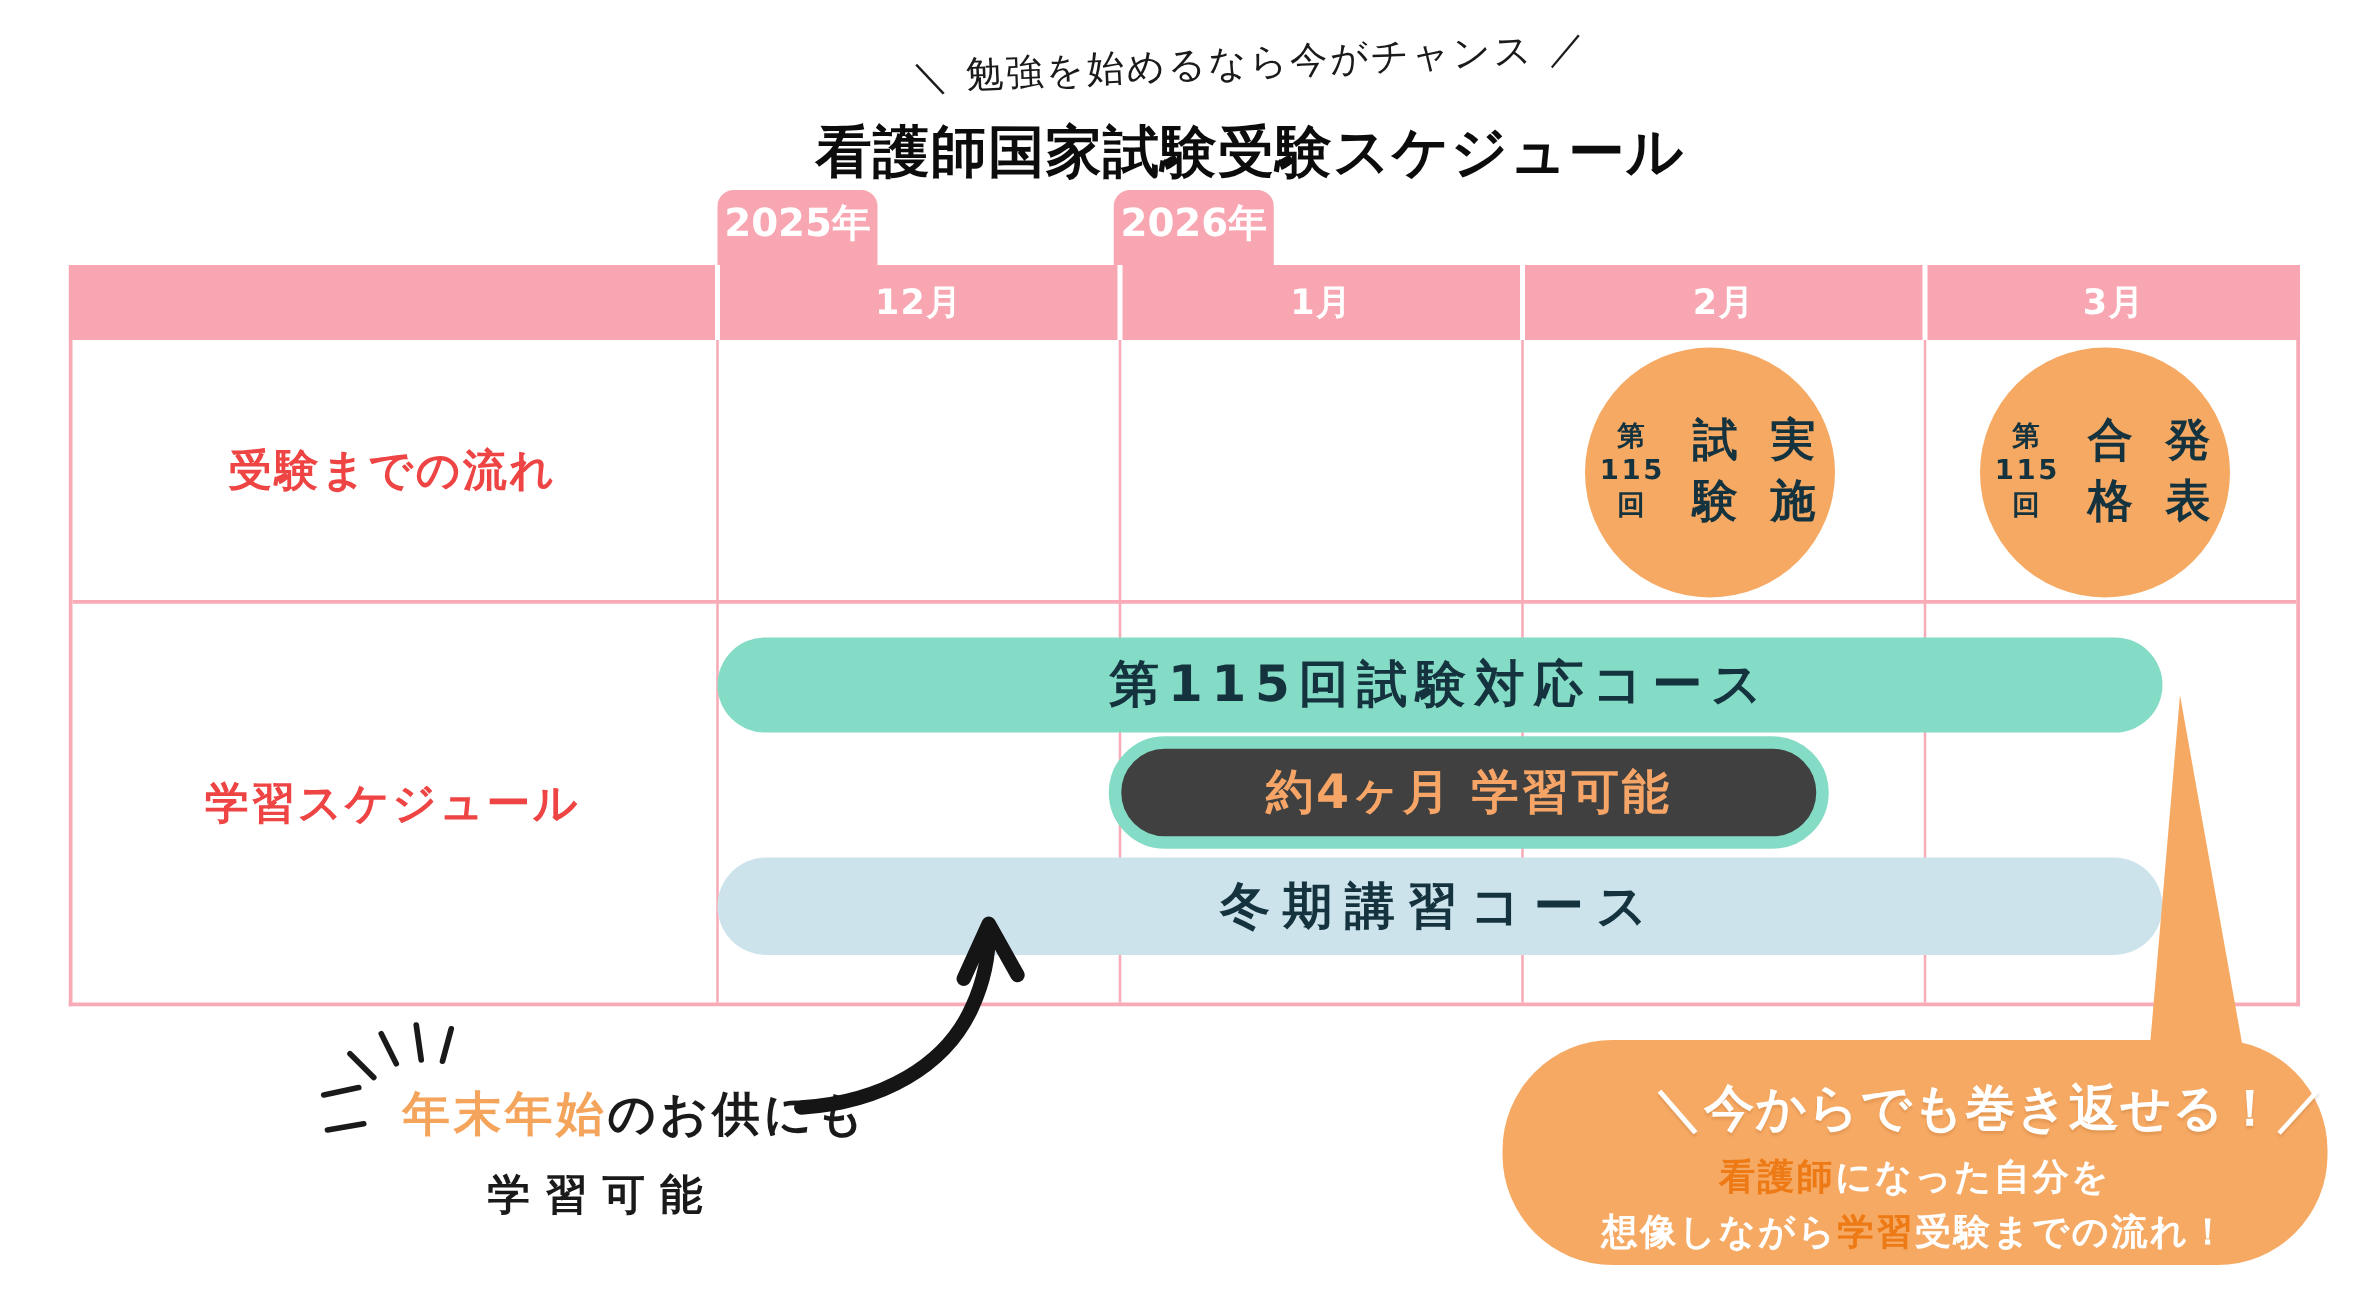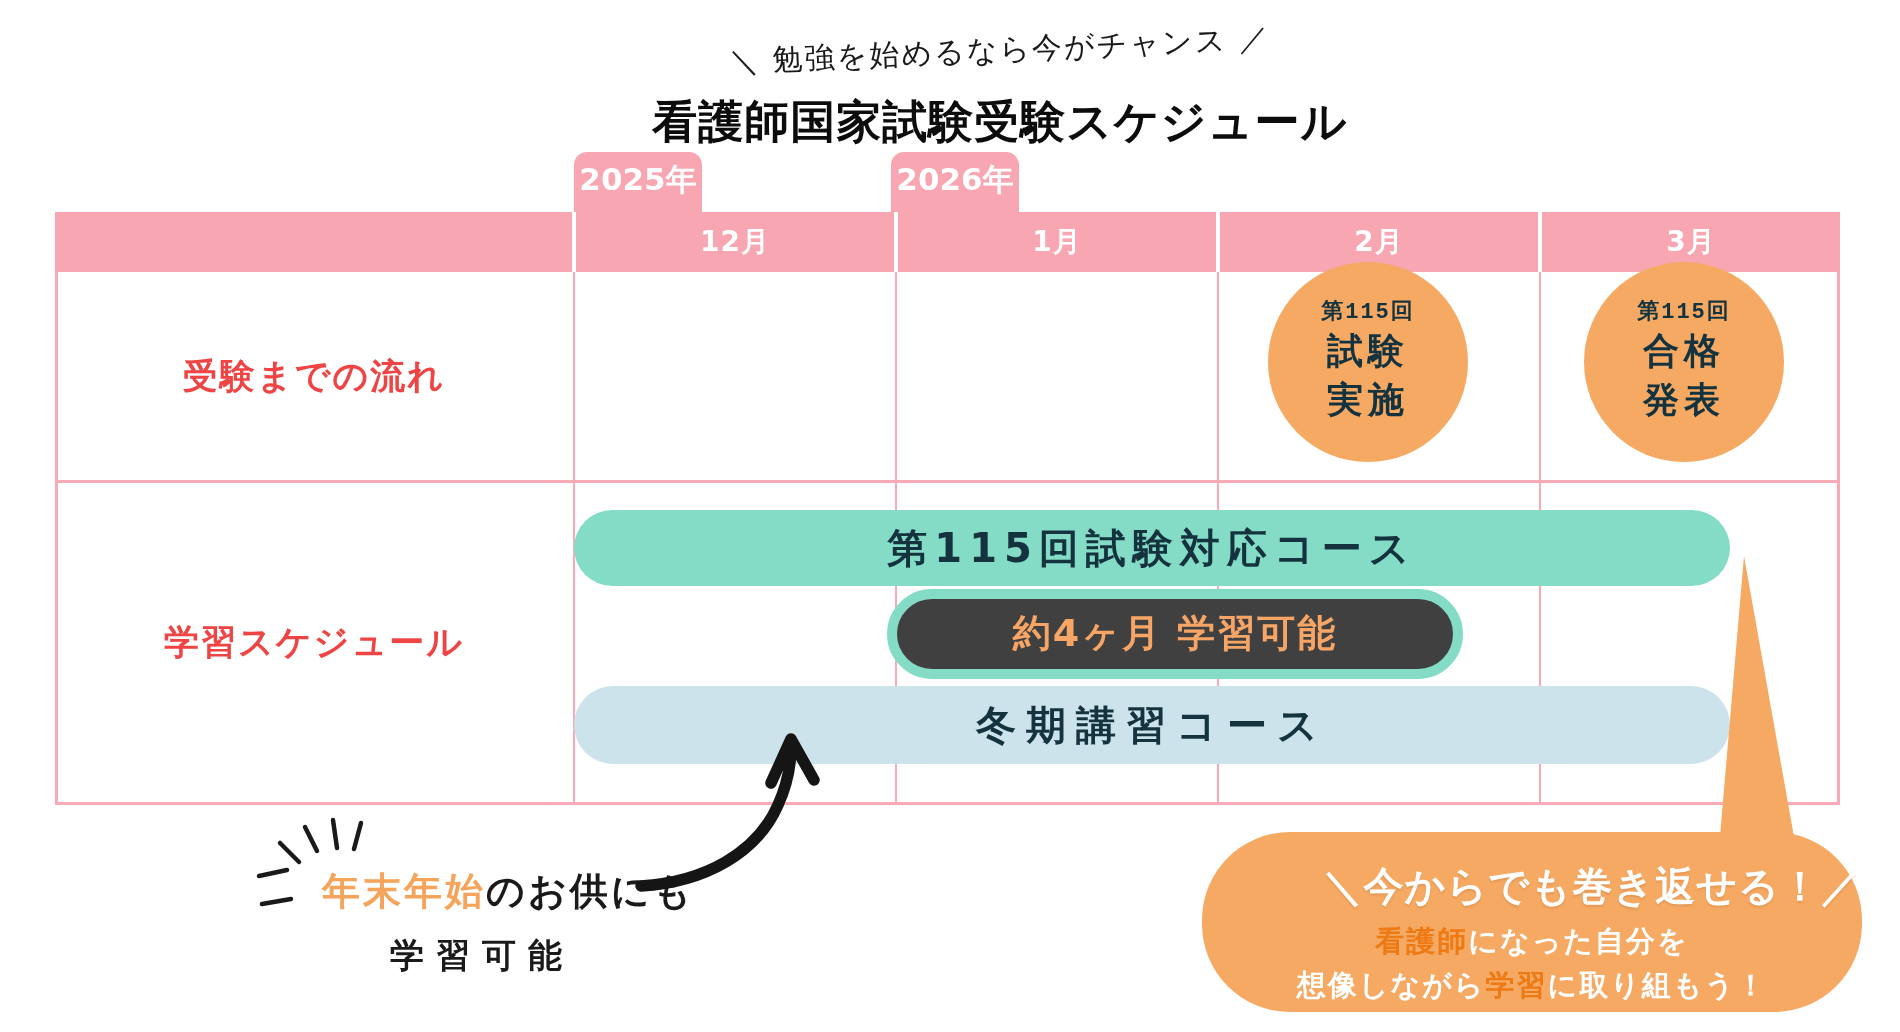--- a/index.html
+++ b/index.html
@@ -40,23 +40,23 @@
   .tbody .col-line{position:absolute;top:0;width:2px;height:100%;background:var(--pink-line);}
   .tbody .row-line{position:absolute;left:0;top:208px;width:100%;height:3px;background:var(--pink-line);}
   .row-label{
     left:55px;width:518px;display:flex;align-items:center;justify-content:center;
     color:#ef4444;font-size:35px;font-weight:700;letter-spacing:2px;
   }
   .row-label-1{top:272px;height:208px;}
   .row-label-2{top:480px;height:325px;}
   
   .event-circle{
-    top:262px;width:200px;height:200px;border-radius:50%;background:var(--orange);
-    display:flex;flex-direction:column;align-items:center;justify-content:center;
-    color:var(--navy);text-align:center;z-index:2;font-family:Liberation Mono, monospace;
+    top:278px;width:200px;height:200px;border-radius:50%;background:var(--orange);
+    display:flex;flex-direction:row;align-items:center;justify-content:center;
+    color:var(--navy);text-align:center;z-index:2;
   }
   .circle-exam{left:1268px;}
   .circle-result{left:1584px;}
   .event-round{font-size:22px;font-weight:700;letter-spacing:2px;margin-bottom:4px;}
   .event-line{font-size:36px;font-weight:800;letter-spacing:5px;line-height:1.35;}
   
   .bar{left:574px;width:1156px;text-align:center;color:var(--navy);font-weight:800;z-index:2;}
   .bar-main{top:510px;height:76px;line-height:76px;border-radius:38px;background:var(--teal);
     font-size:40px;letter-spacing:7px;}
   .bar-winter{top:686px;height:78px;line-height:78px;border-radius:39px;background:var(--blue);
@@ -144,19 +144,19 @@
       <path d="M 280 843 L 299 862"></path>
       <path d="M 305 827 L 317 851"></path>
       <path d="M 333 820 L 337 848"></path>
       <path d="M 361 823 L 354 849"></path>
     </g>
   </svg>
 
   <div class="abs bubble">
     <div class="bubble-line1">＼今からでも巻き返せる！／</div>
     <div class="bubble-line2"><span class="hl">看護師</span><span>になった自分を</span></div>
-    <div class="bubble-line3"><span>想像しながら</span><span class="hl">学習</span><span>に取り組もう！</span></div>
+    <div class="bubble-line3"><span>想像しながら</span><span class="hl">学習</span><span>受験までの流れ！</span></div>
   </div>
 
   <div class="abs note-line1"><span class="note-hl">年末年始</span><span>のお供にも</span></div>
   <div class="abs note-line2">学習可能</div>
 
 </div>
 
 </body></html>

